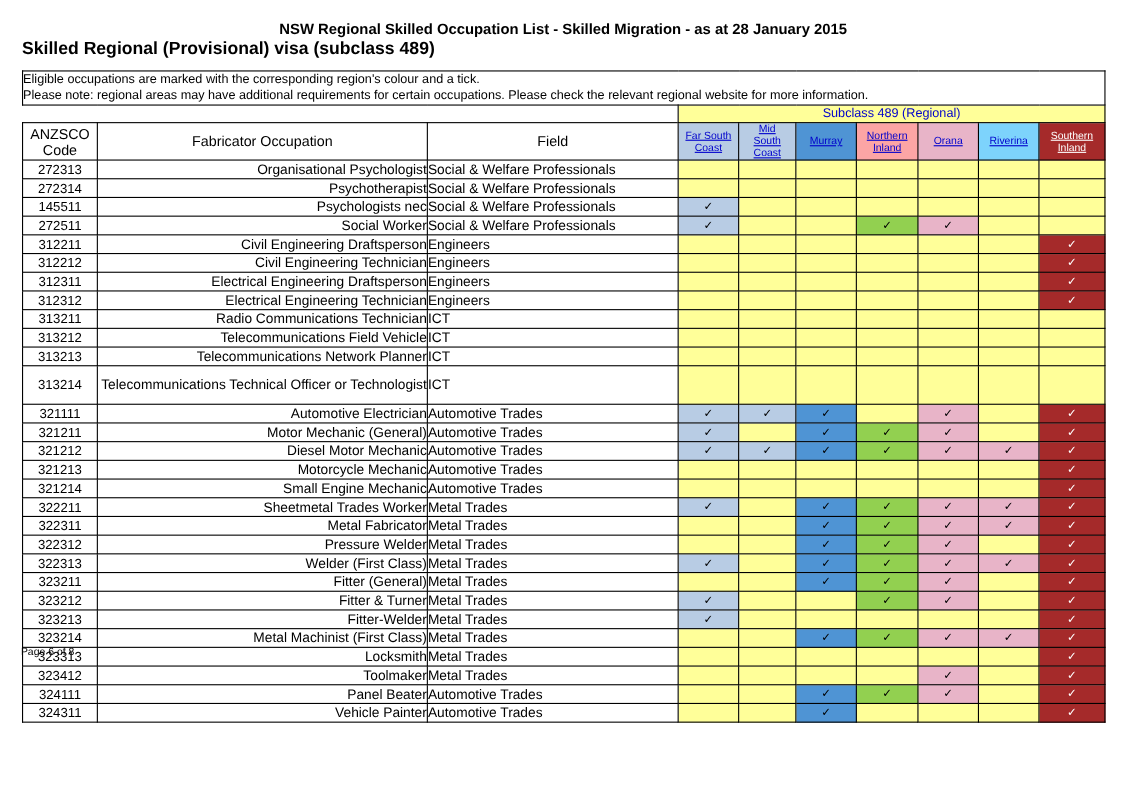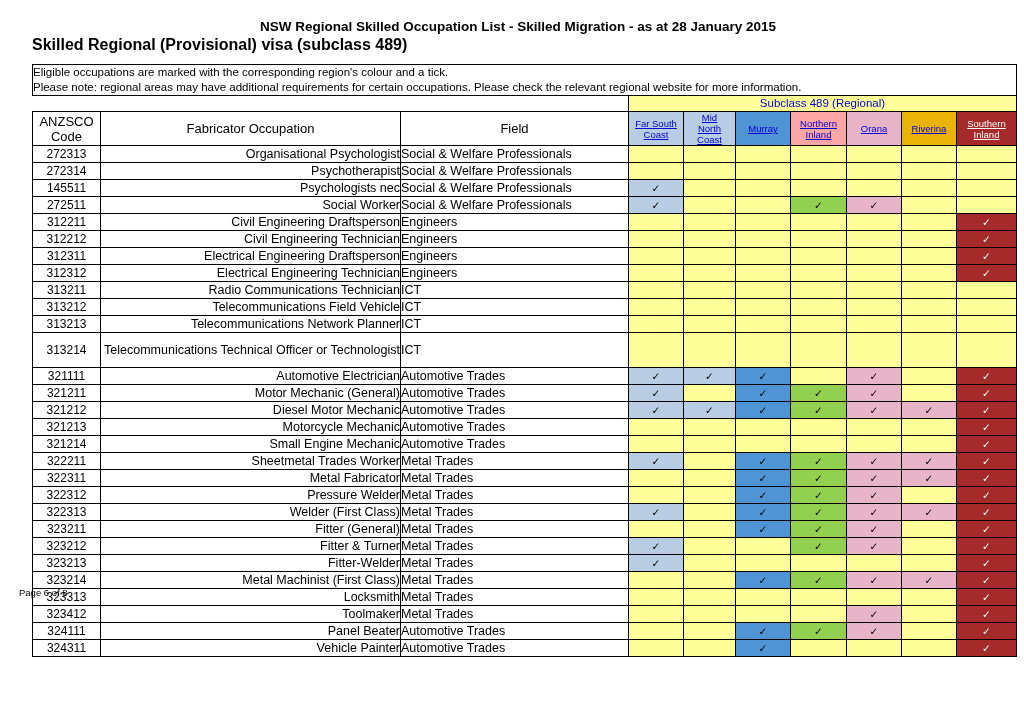--- a/index.html
+++ b/index.html
@@ -12,21 +12,21 @@
     height: 723px;
     font-family: "Liberation Sans", sans-serif;
     color: #000000;
     -webkit-font-smoothing: antialiased;
   }
   .page {
     position: relative;
     width: 1024px;
     height: 614px;
     box-sizing: border-box;
-    padding: 18px 20px 0 32px;
+    padding: 18px 20px 0 20px;
   }
   .doc-title {
     text-align: center;
     font-weight: bold;
     font-size: 13.5px;
     line-height: 18px;
     margin: 0;
     padding: 0;
   }
   .doc-subtitle {
@@ -121,21 +121,21 @@
   .c-nin { background: #92d050; }
   .c-ora { background: #e8b4c8; }
   .c-riv { background: #e8b4c8; }
   .c-sin { background: #a52a2a; }
   .c-yellow { background: #ffff99; }
   .c-white { background: #ffffff; }
   .tick-dark { color: #ffffff; }
   .c-mur-hdr { background: #4f94d4; }
   .c-nin-hdr { background: #fca5a5; }
   .c-ora-hdr { background: #e8b4c8; }
-  .c-riv-hdr { background: #eab308; margin-top: 11px; }
+  .c-riv-hdr { background: #7dd3fc; margin-top: 11px; }
   .c-sin-hdr { background: #a52a2a; color: #ffffff; }
 </style>
 </head>
 <body>
 
 <div class="page">
 
   <div class="doc-title">NSW Regional Skilled Occupation List - Skilled Migration - as at 28 January 2015</div>
   <div class="doc-subtitle">Skilled Regional (Provisional) visa (subclass 489)</div>
 
@@ -169,21 +169,21 @@
           <div>Code</div>
         </td>
         <td class="hdr c-white">Fabricator Occupation</td>
         <td class="hdr c-white">Field</td>
         <td class="region-hdr c-fsc">
           <div>Far South</div>
             <div>Coast</div>
         </td>
         <td class="region-hdr c-mnc">
           <div>Mid</div>
-            <div>North</div>
+            <div>South</div>
             <div>Coast</div>
         </td>
         <td class="region-hdr c-mur-hdr">
           <div>Murray</div>
         </td>
         <td class="region-hdr c-nin-hdr">
           <div>Northern</div>
             <div>Inland</div>
         </td>
         <td class="region-hdr c-ora-hdr">

